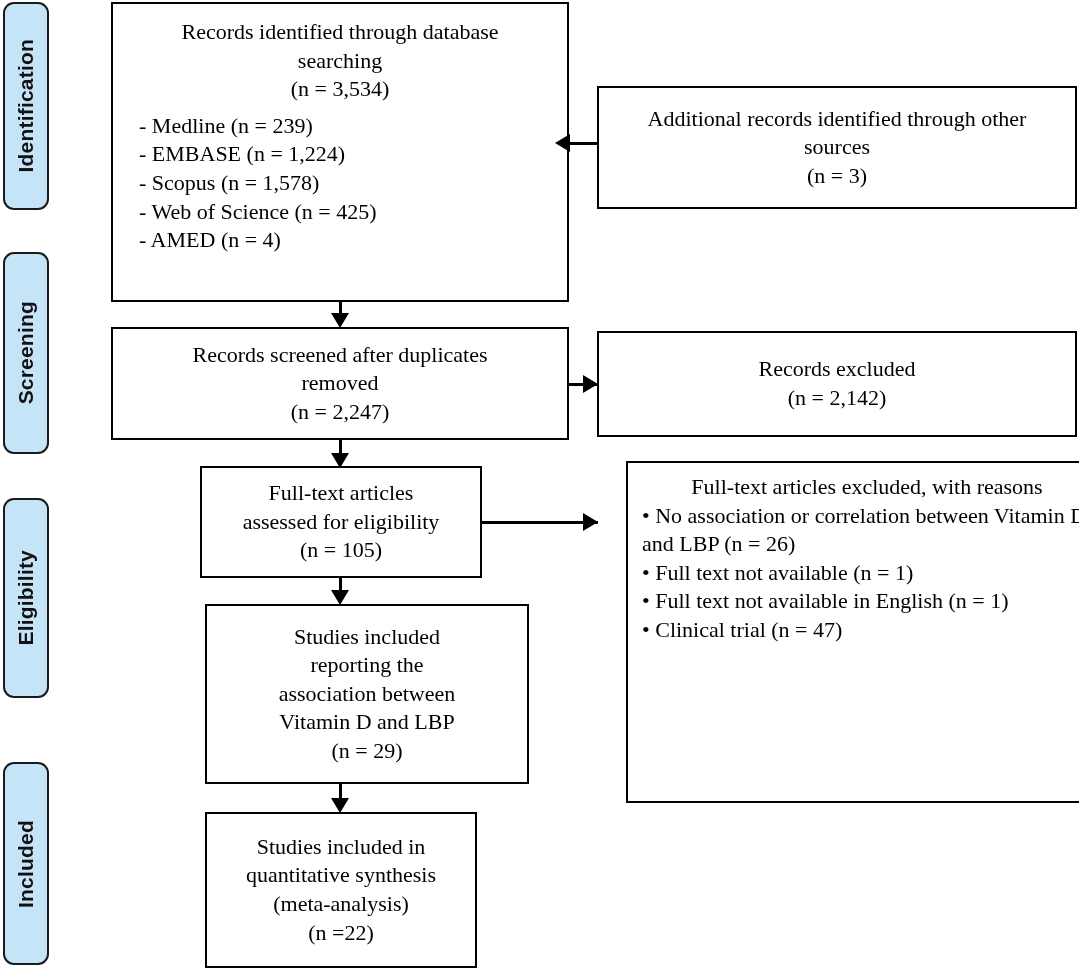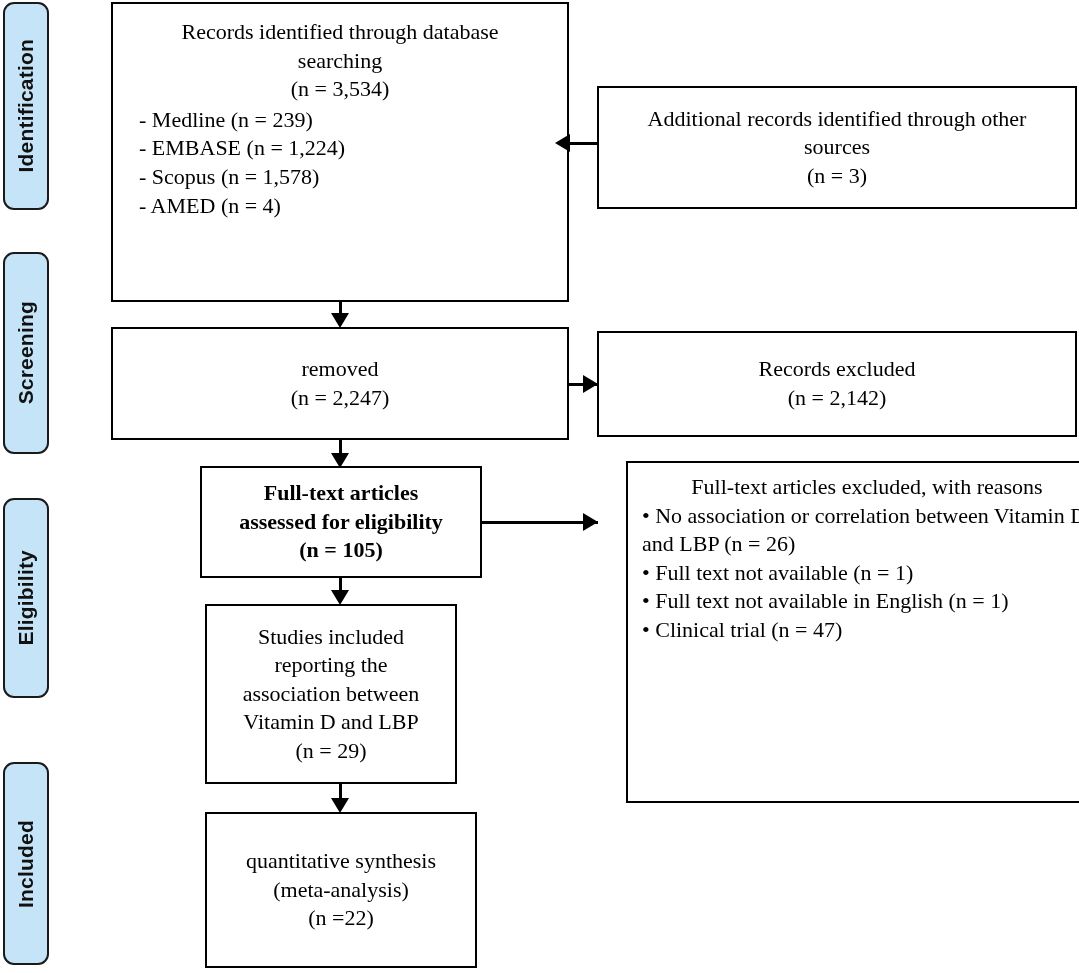--- a/index.html
+++ b/index.html
@@ -50,51 +50,51 @@
     font-size: 22px;
     line-height: 1.30;
     padding: 6px 10px;
   }
   .fbox .ctr { text-align: center; }
 
   #box-identified {
     left: 111px; top: 2px; width: 458px; height: 300px;
     padding-top: 14px;
   }
-  #box-identified .list { margin-top: 2px; }
+  #box-identified .list { margin-top: 8px; }
   #box-identified .list div { text-align: left; padding-left: 16px; }
 
   #box-additional {
     left: 597px; top: 86px; width: 480px; height: 123px;
     display: flex; align-items: center; justify-content: center;
   }
 
   #box-screened {
     left: 111px; top: 327px; width: 458px; height: 113px;
     display: flex; flex-direction: column; align-items: center; justify-content: center;
   }
 
   #box-excluded {
     left: 597px; top: 331px; width: 480px; height: 106px;
     display: flex; flex-direction: column; align-items: center; justify-content: center;
   }
 
   #box-fulltext {
     left: 200px; top: 466px; width: 282px; height: 112px;
-    display: flex; flex-direction: column; align-items: center; justify-content: center; font-weight: bold;
+    display: flex; flex-direction: column; align-items: center; justify-content: center;
   }
 
   #box-reasons {
     left: 626px; top: 461px; width: 480px; height: 342px;
     padding: 10px 12px 10px 14px;
   }
   #box-reasons .reason { text-align: left; }
 
   #box-included-studies {
-    left: 205px; top: 604px; width: 252px; height: 180px;
+    left: 205px; top: 604px; width: 324px; height: 180px;
     display: flex; flex-direction: column; align-items: center; justify-content: center;
   }
 
   #box-quant {
     left: 205px; top: 812px; width: 272px; height: 156px;
     display: flex; flex-direction: column; align-items: center; justify-content: center;
   }
 
   
   .vline {
@@ -168,33 +168,35 @@
 </div>
 
 <div class="fbox" id="box-identified">
   <div class="ctr">Records identified  through database</div>
   <div class="ctr">searching</div>
   <div class="ctr">(n = 3,534)</div>
   <div class="list">
     <div>- Medline (n = 239)</div>
     <div>- EMBASE (n = 1,224)</div>
     <div>- Scopus (n = 1,578)</div>
+    <div>- Web of Science (n = 425)</div>
     <div>- AMED (n = 4)</div>
   </div>
 </div>
 
 <div class="fbox" id="box-additional">
   <div>
     <div class="ctr">Additional records identified  through other</div>
     <div class="ctr">sources</div>
     <div class="ctr">(n = 3)</div>
   </div>
 </div>
 
 <div class="fbox" id="box-screened">
+  <div class="ctr">Records screened after  duplicates</div>
   <div class="ctr">removed</div>
   <div class="ctr">(n = 2,247)</div>
 </div>
 
 <div class="fbox" id="box-excluded">
   <div class="ctr">Records excluded</div>
   <div class="ctr">(n = 2,142)</div>
 </div>
 
 <div class="fbox" id="box-fulltext">
@@ -213,20 +215,21 @@
 
 <div class="fbox" id="box-included-studies">
   <div class="ctr">Studies included</div>
   <div class="ctr">reporting the</div>
   <div class="ctr">association between</div>
   <div class="ctr">Vitamin D and LBP</div>
   <div class="ctr">(n = 29)</div>
 </div>
 
 <div class="fbox" id="box-quant">
+  <div class="ctr">Studies included in</div>
   <div class="ctr">quantitative synthesis</div>
   <div class="ctr">(meta-analysis)</div>
   <div class="ctr">(n =22)</div>
 </div>
 
 <div class="vline" id="conn-1-v"></div>
 <div class="arrow-down" id="conn-1-a"></div>
 
 <div class="vline" id="conn-2-v"></div>
 <div class="arrow-down" id="conn-2-a"></div>

